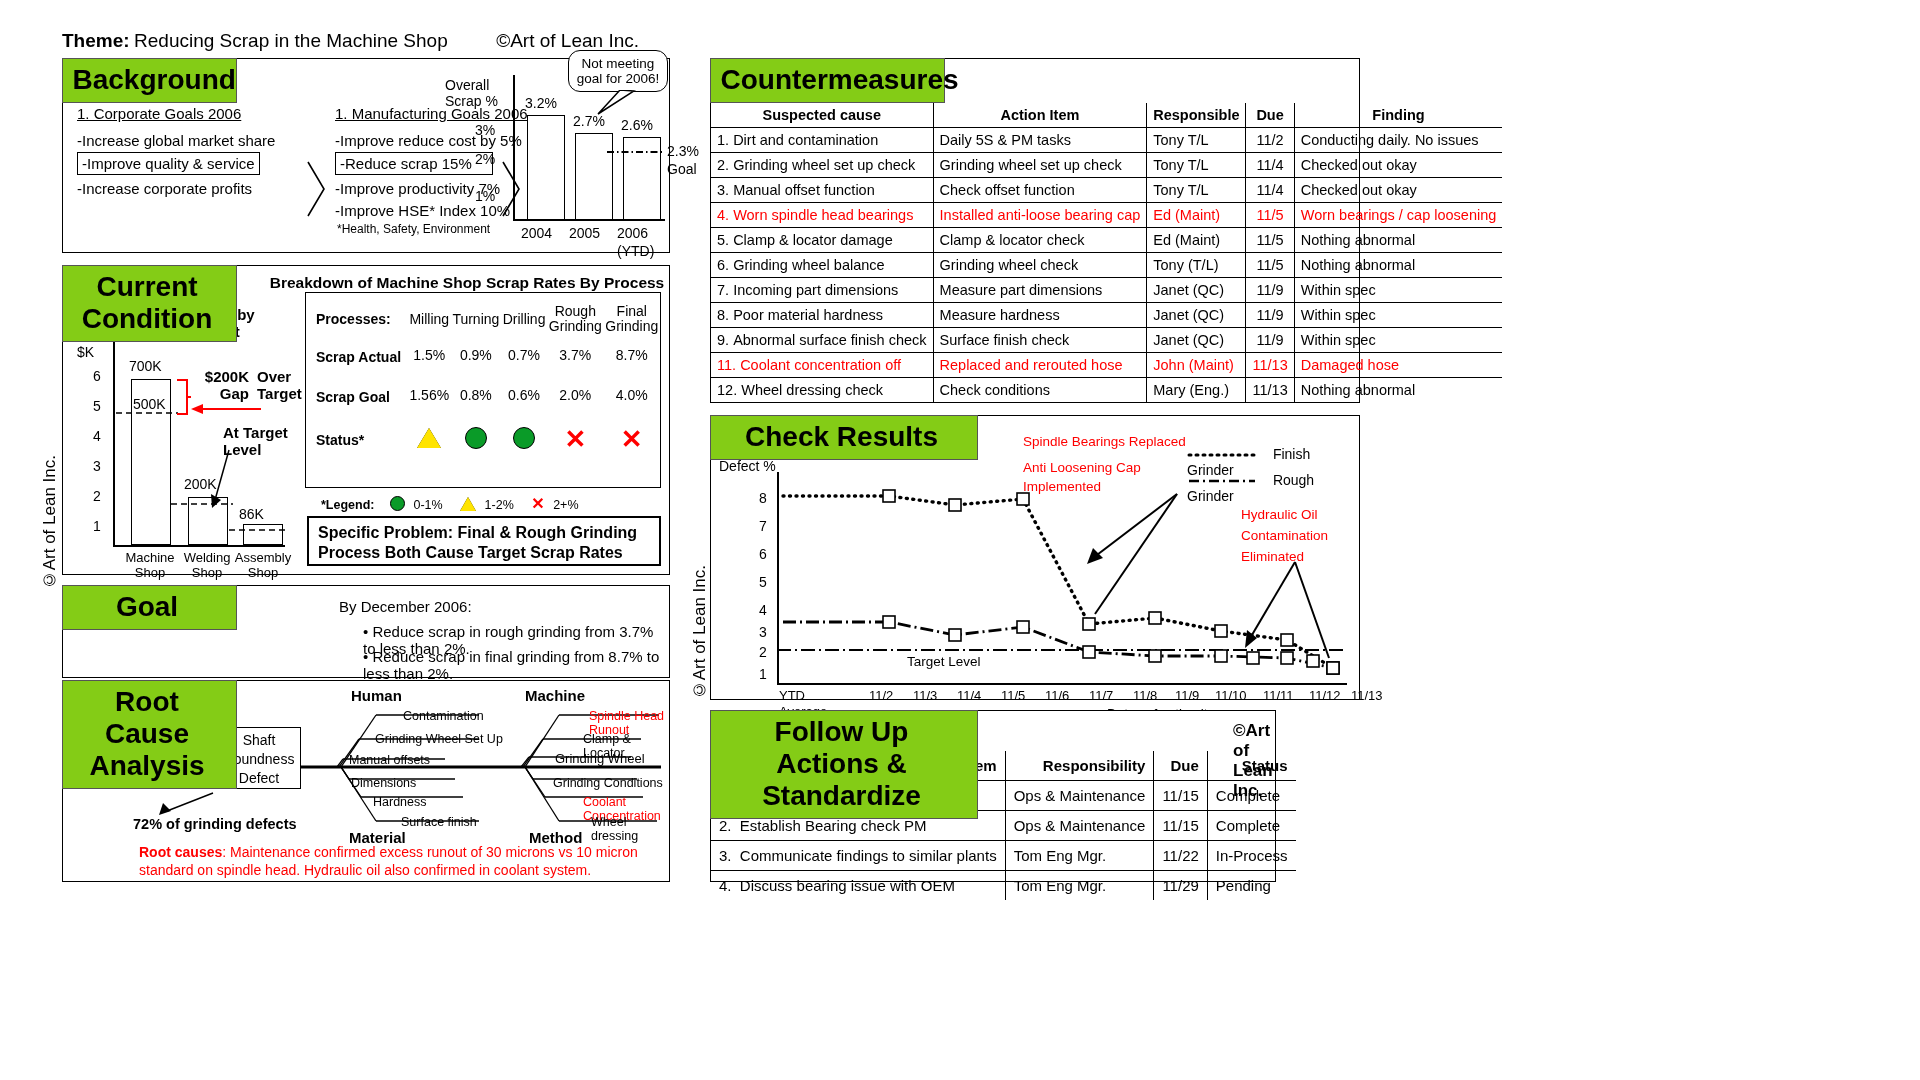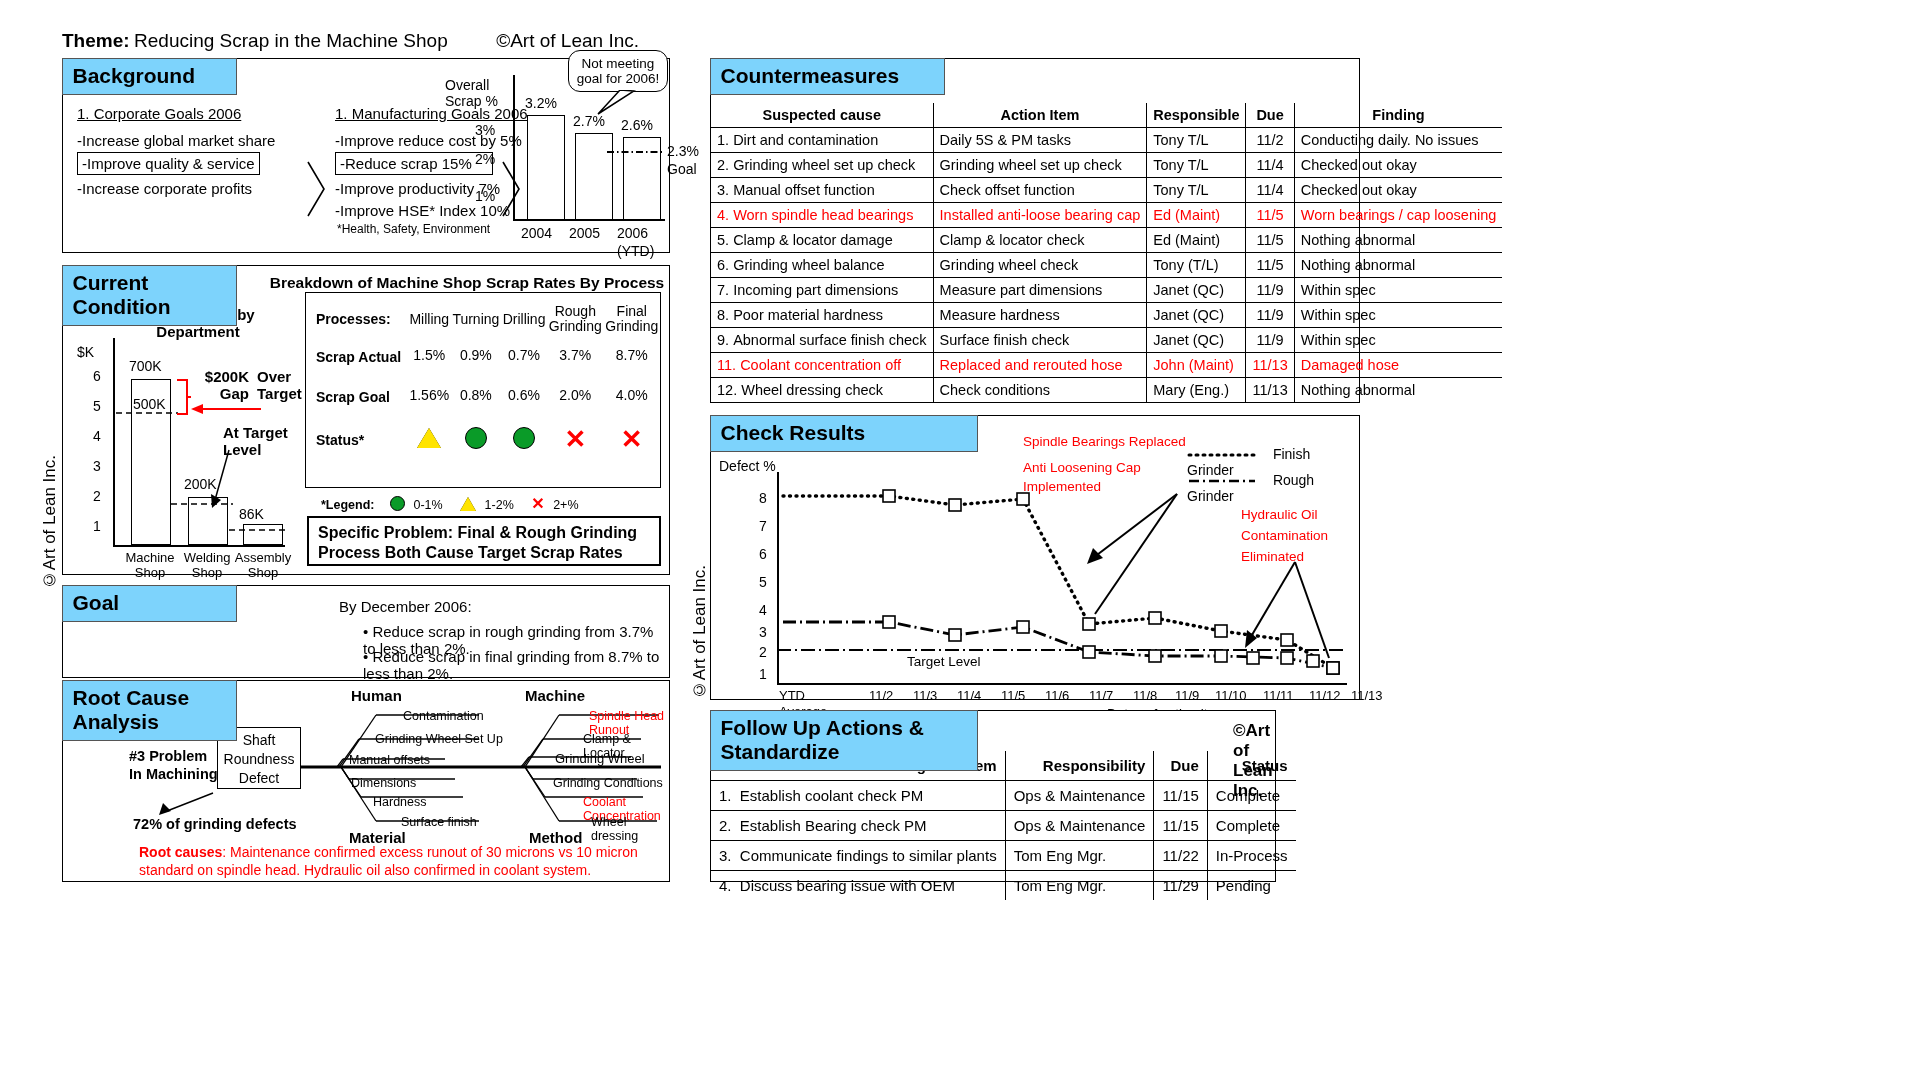--- a/index.html
+++ b/index.html
@@ -1,21 +1,21 @@
 <!DOCTYPE html>
 <html><head>
 <meta charset="utf-8">
 <style>
   html,body{margin:0;padding:0;background:#fff;}
   body{width:1920px;height:1080px;position:relative;font-family:"Liberation Sans",sans-serif;color:#000;overflow:hidden;}
   .sheet{position:absolute;left:0;top:0;width:1920px;height:1080px;padding-left:48px;}
   .abs{position:absolute;}
   .box{border:1.5px solid #000;background:#fff;box-sizing:border-box;}
-  .sect-title{position:absolute;left:-1.5px;top:-1.5px;border:1.5px solid #555;background:#7dd3fc;
-    font-weight:bold;font-size:21px;padding:5px 14px 6px 10px;box-sizing:border-box;z-index:5;}
+  .sect-title{position:absolute;left:-1.5px;top:-1.5px;border:1.5px solid #555;background:#84cc16;
+    font-weight:bold;font-size:28px;padding:5px 14px 6px 10px;box-sizing:border-box;z-index:5;text-align:center;}
   .red{color:#ff0000;}
   .u{text-decoration:underline;}
   .b{font-weight:bold;}
   .theme{font-size:19px;}
   .small{font-size:12px;}
   table{border-collapse:collapse;}
   .ct td,.ct th{font-size:14.5px;padding:4px 6px;border-bottom:1.3px solid #000;border-right:1.3px solid #000;
     white-space:nowrap;}
   .ct th{font-weight:bold;text-align:center;border-bottom:1.8px solid #000;}
   .ct tr td:last-child,.ct tr th:last-child{border-right:none;}

